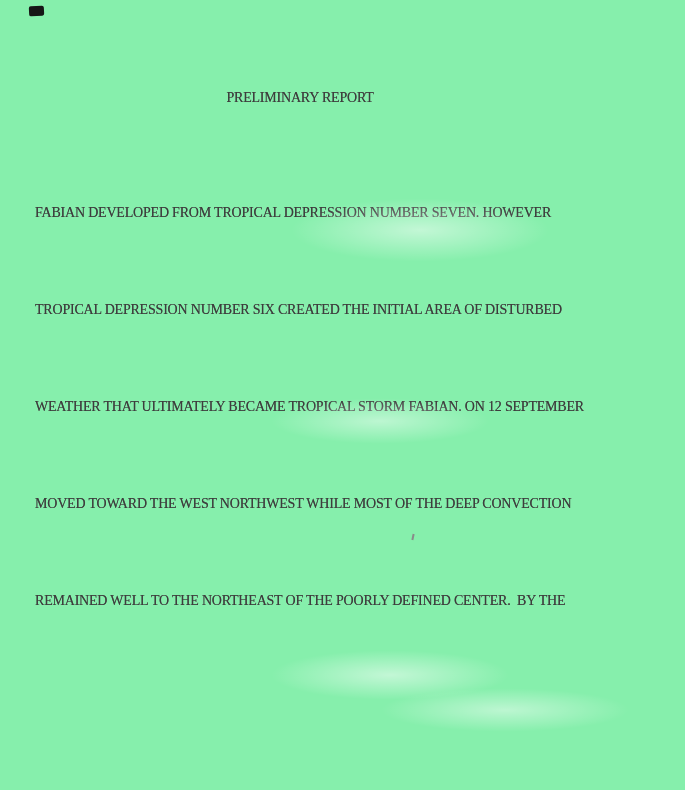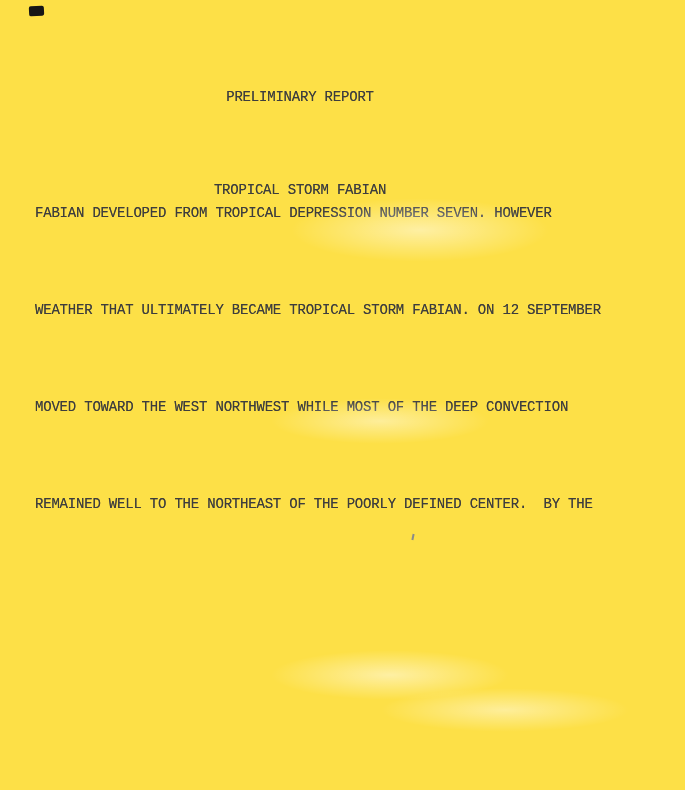--- a/index.html
+++ b/index.html
@@ -4,23 +4,23 @@
 <style>
   html, body {
     margin: 0;
     padding: 0;
     background: #ffffff;
   }
   .sheet {
     position: relative;
     width: 685px;
     height: 790px;
-    background: #fde047;
+    background: #86efac;
     overflow: hidden;
-    font-family: Liberation Mono, monospace;
+    font-family: Liberation Serif, serif;
     color: #3d3d3d;
   }
   .typed {
     font-size: 14px;
     letter-spacing: -0.2px;
     white-space: pre;
     text-shadow: 0 0 0.6px rgba(70,70,70,0.75);
   }
   .header-block {
     position: absolute;
@@ -80,25 +80,25 @@
 </style>
 </head>
 <body>
 
 <div class="sheet">
 
   <div class="artifact-blob"></div>
 
   <div class="header-block typed">
     <span class="header-line">PRELIMINARY REPORT</span>
-    <span class="header-line">TROPICAL STORM FABIAN</span>
   </div>
 
   <div class="body-block typed">
     <span class="body-line">FABIAN DEVELOPED FROM TROPICAL DEPRESSION NUMBER SEVEN. HOWEVER</span>
+    <span class="body-line">TROPICAL DEPRESSION NUMBER SIX CREATED THE INITIAL AREA OF DISTURBED</span>
     <span class="body-line">WEATHER THAT ULTIMATELY BECAME TROPICAL STORM FABIAN. ON 12 SEPTEMBER</span>
     <span class="body-line">MOVED TOWARD THE WEST NORTHWEST WHILE MOST OF THE DEEP CONVECTION</span>
     <span class="body-line">REMAINED WELL TO THE NORTHEAST OF THE POORLY DEFINED CENTER.  BY THE</span>
     
     
     
     
     
     
     

